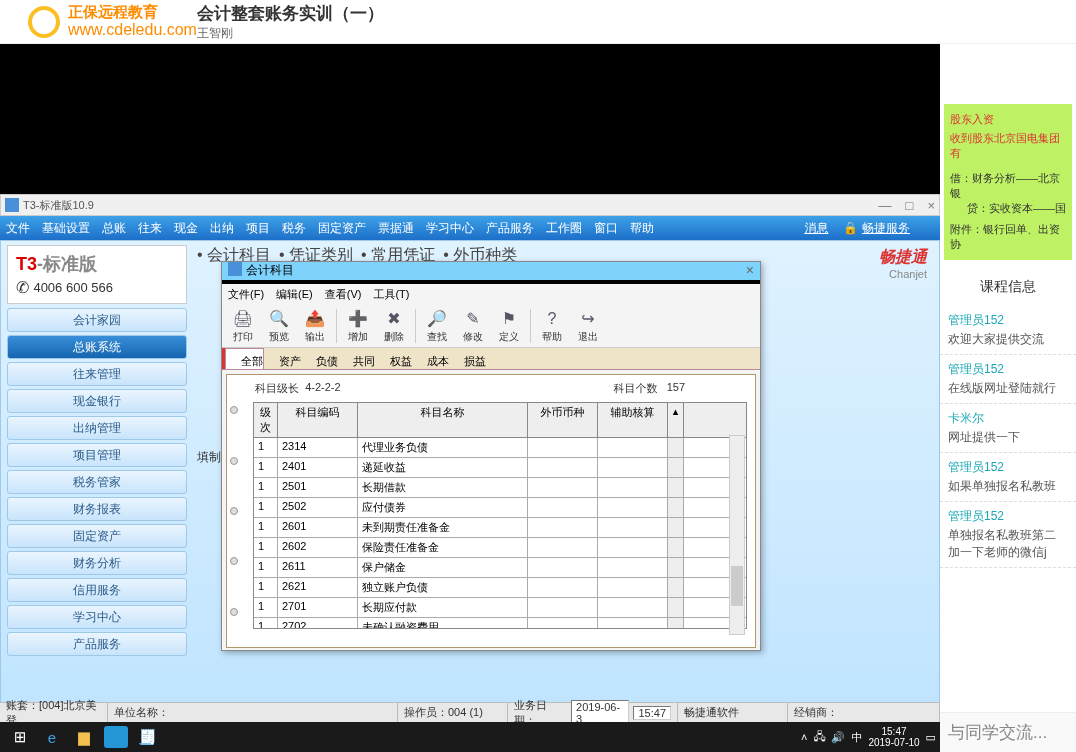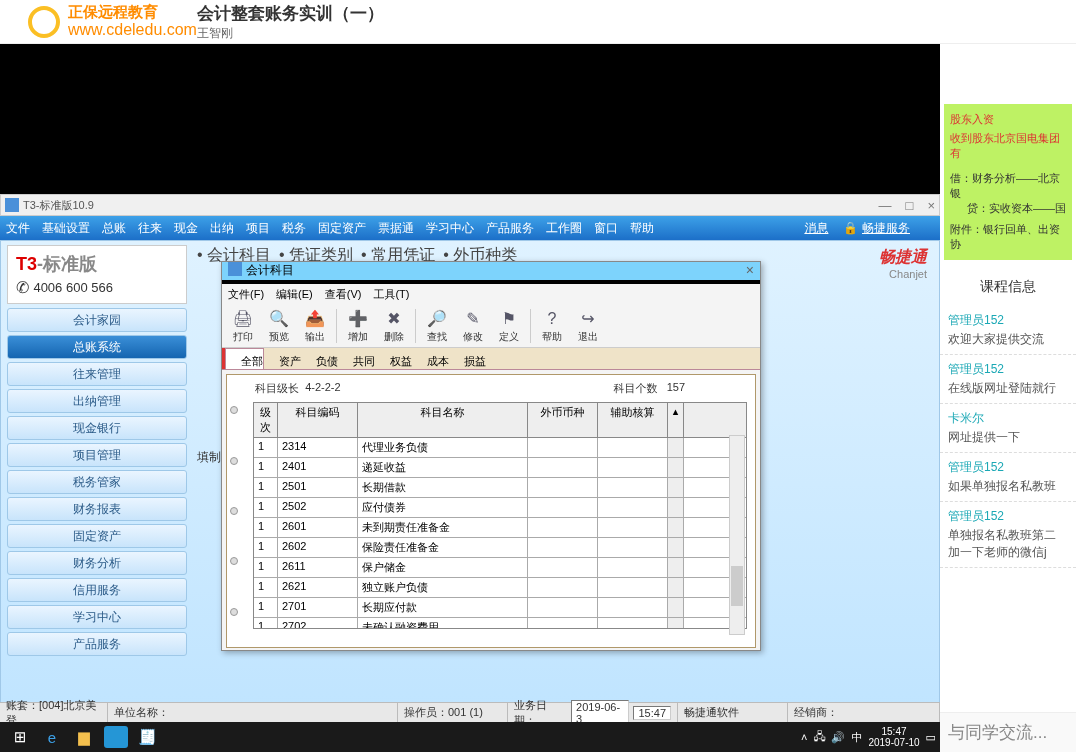--- a/index.html
+++ b/index.html
@@ -141,22 +141,22 @@
             <div><span class="t3-text t3-red">T3</span><span class="t3-text t3-gray">-标准版</span></div>
             <div class="phone-row">
                 <span class="phone-icon">✆</span>
                 <span>4006 600 566</span>
               </div>
           </div>
           <div id="nav-list">
               <div class="nav-btn">会计家园</div>
               <div class="nav-btn active">总账系统</div>
               <div class="nav-btn">往来管理</div>
+              <div class="nav-btn">现金银行</div>
               <div class="nav-btn">出纳管理</div>
-              <div class="nav-btn">现金银行</div>
               <div class="nav-btn">项目管理</div>
               <div class="nav-btn">税务管家</div>
               <div class="nav-btn">财务报表</div>
               <div class="nav-btn">固定资产</div>
               <div class="nav-btn">财务分析</div>
               <div class="nav-btn">信用服务</div>
               <div class="nav-btn">学习中心</div>
               <div class="nav-btn">产品服务</div>
             </div>
         </div>
@@ -321,21 +321,21 @@
                 <div class="scroll-thumb"></div>
               </div>
           </div>
         </div>
       </div>
     </div>
 
     <div class="status-bar">
       <div class="sb-cell" style="width:108px">账套：[004]北京美登</div>
       <div class="sb-cell" style="width:290px">单位名称：</div>
-      <div class="sb-cell" style="width:110px">操作员：001 (1)</div>
+      <div class="sb-cell" style="width:110px">操作员：004 (1)</div>
       <div class="sb-cell" style="width:170px">
         <span>业务日期：</span>
         <span style="border:1px inset #ccc;padding:0 4px;background:#fff;margin:0 4px">2019-06-3</span>
         <span style="border:1px inset #ccc;padding:0 4px;background:#fff">15:47</span>
       </div>
       <div class="sb-cell" style="width:110px">畅捷通软件</div>
       <div class="sb-cell" style="flex:1">经销商：</div>
     </div>
 
     <div class="taskbar">

